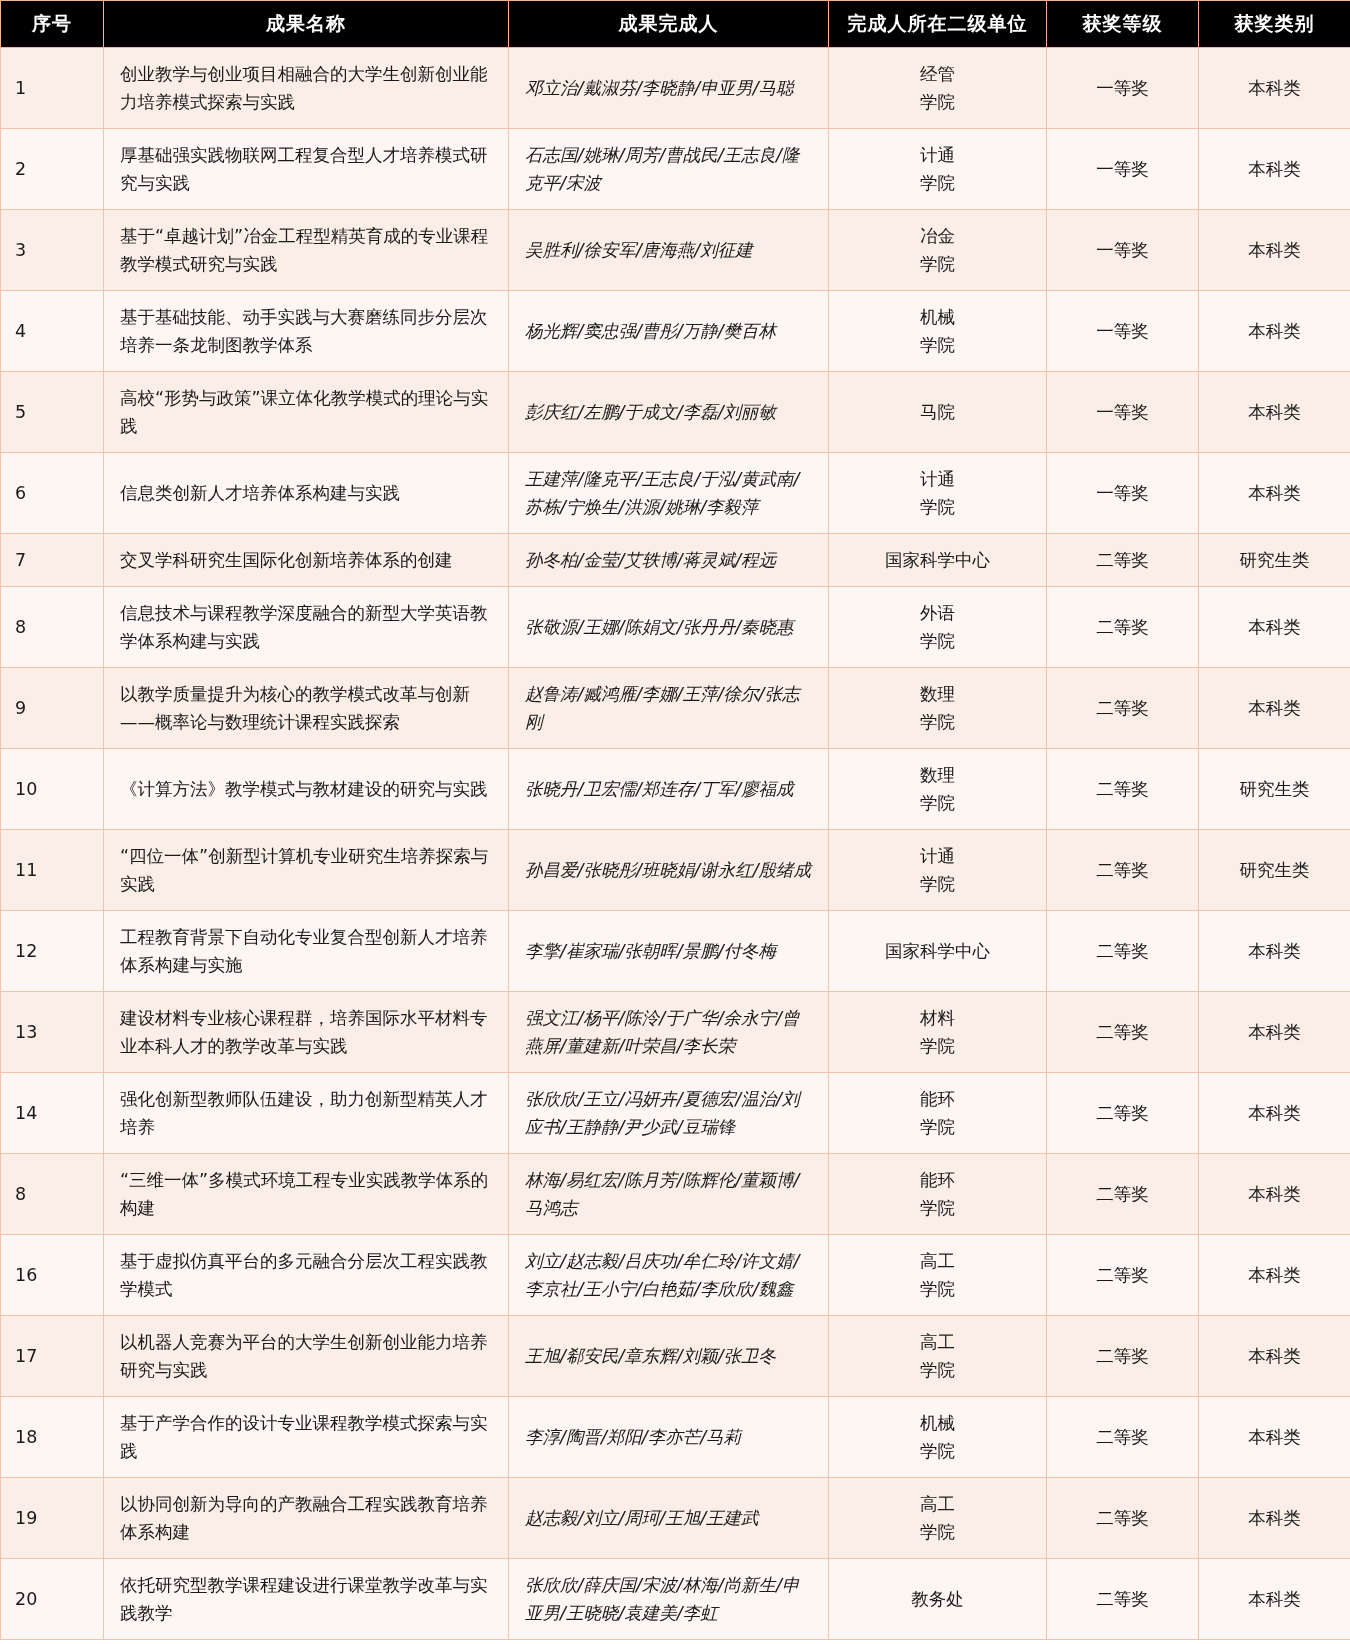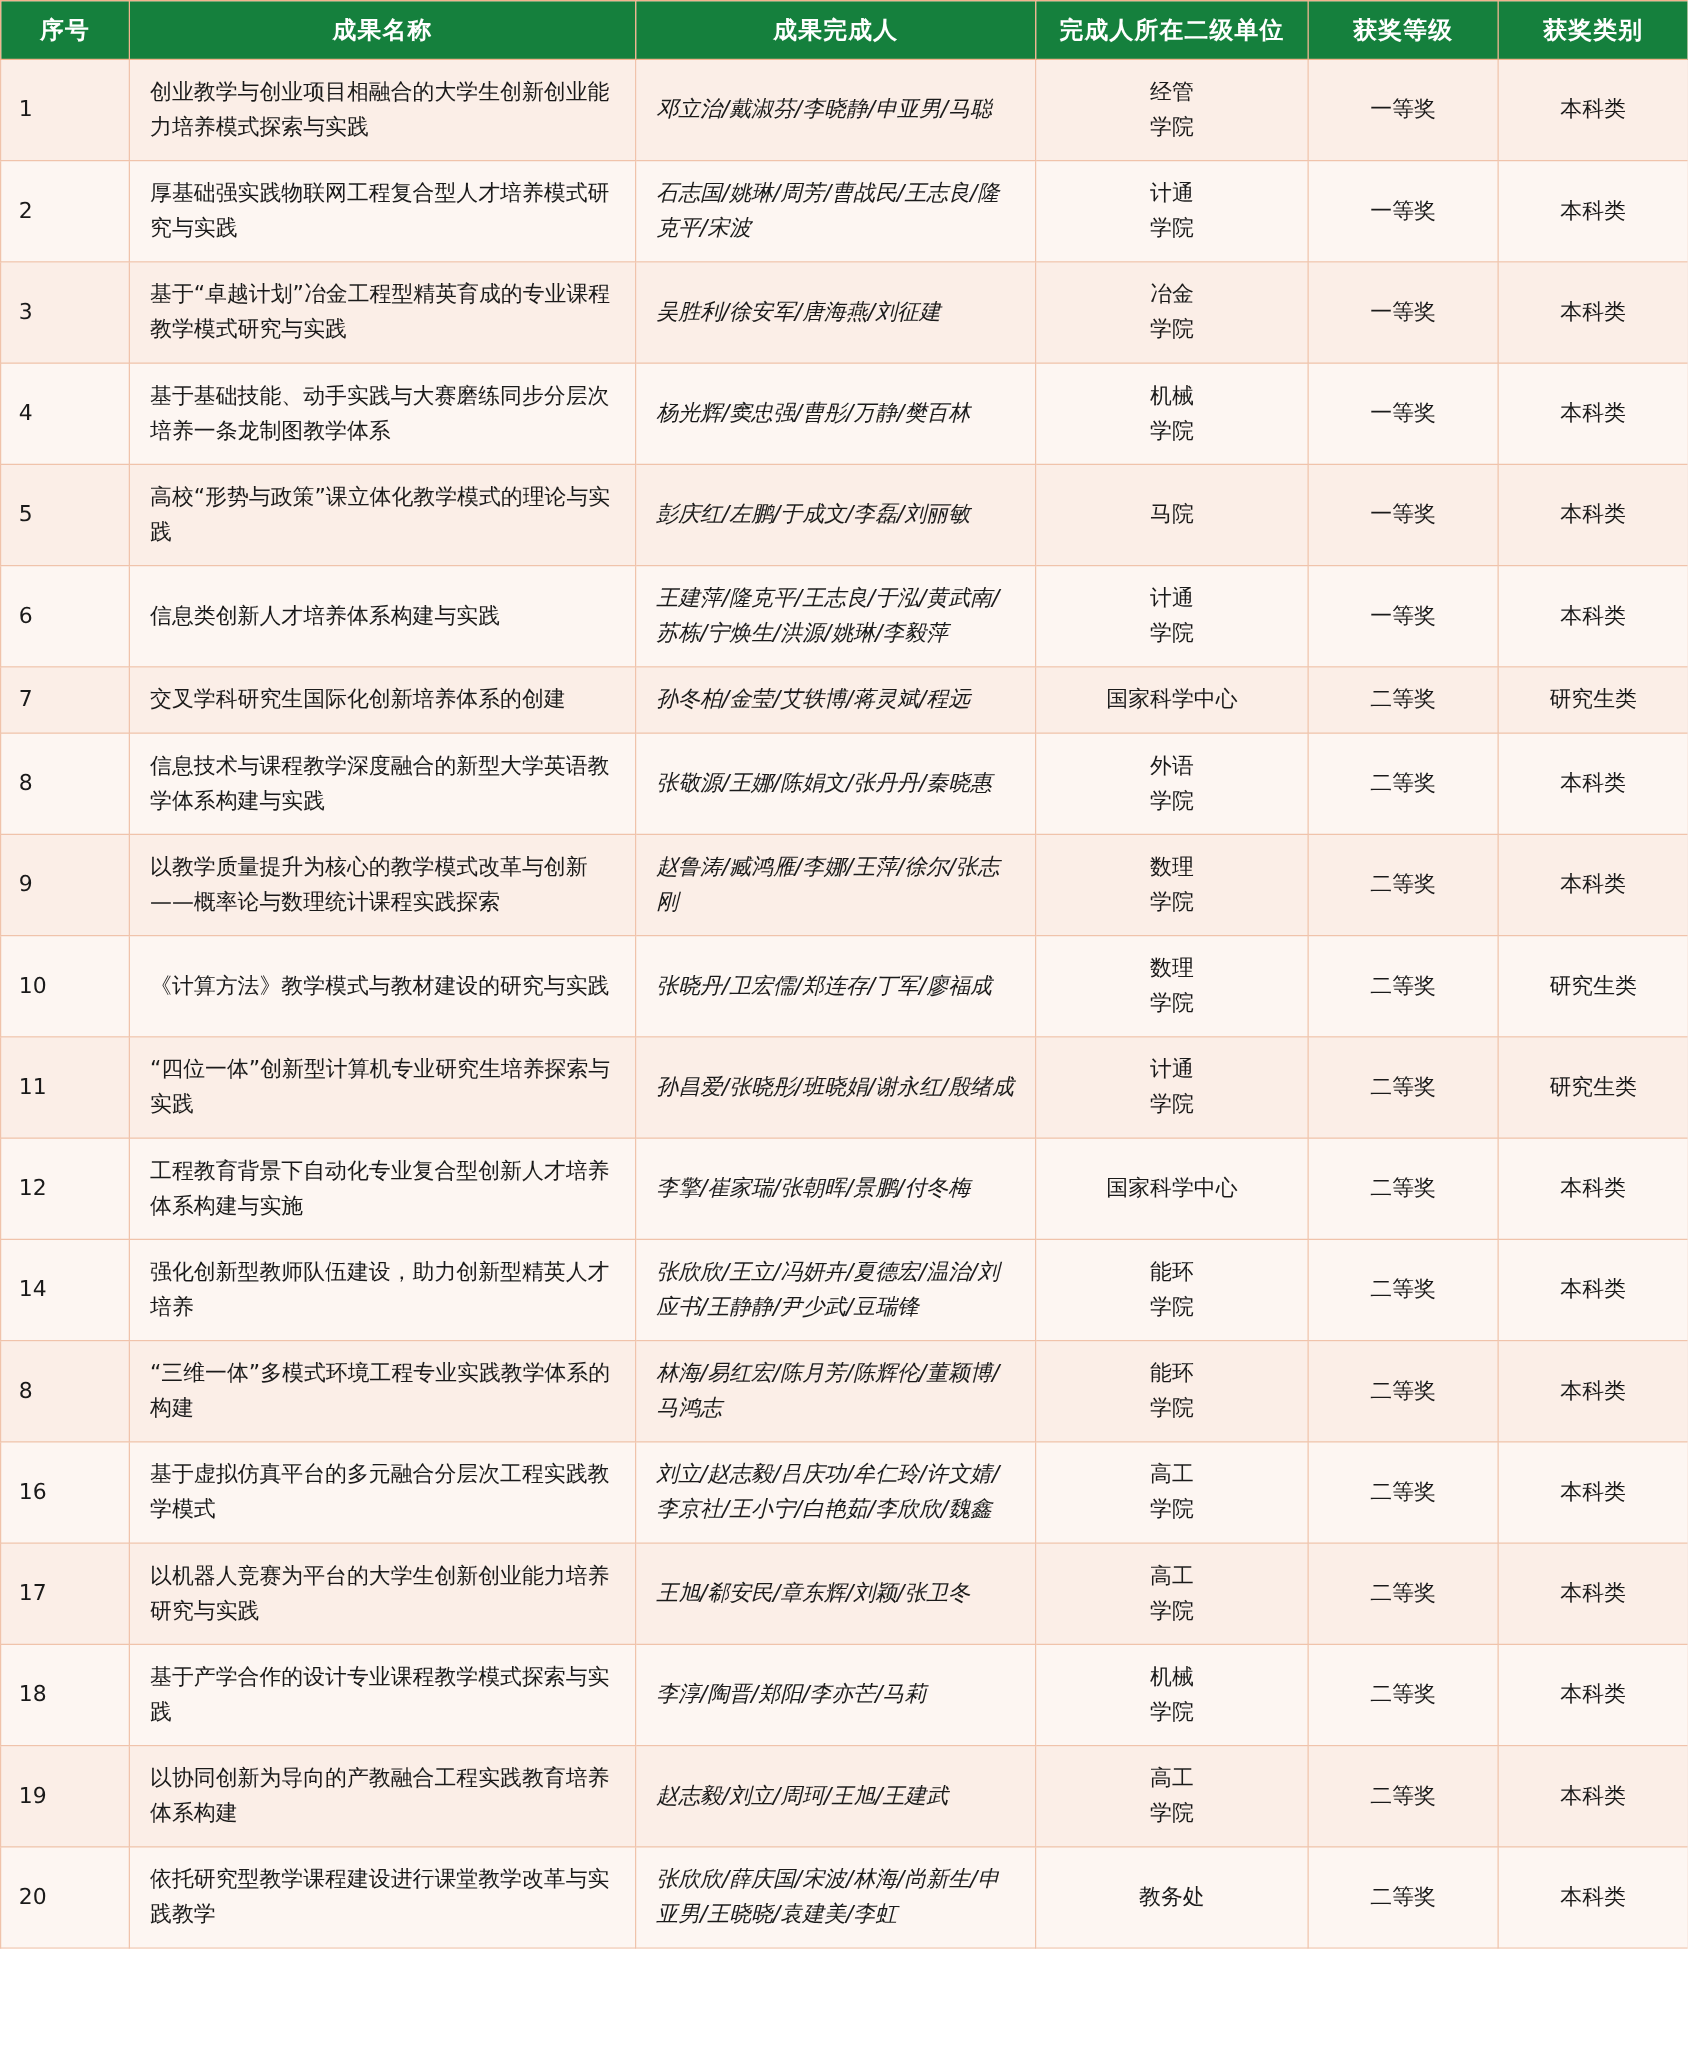--- a/index.html
+++ b/index.html
@@ -17,21 +17,21 @@
     table-layout: fixed;
   }
   table.award-table col.c0 { width: 103px; }
   table.award-table col.c1 { width: 405px; }
   table.award-table col.c2 { width: 320px; }
   table.award-table col.c3 { width: 218px; }
   table.award-table col.c4 { width: 152px; }
   table.award-table col.c5 { width: 152px; }
 
   thead th {
-    background: #15803d;
+    background: #000000;
     color: #ffffff;
     font-size: 19px;
     font-weight: bold;
     letter-spacing: 1px;
     padding: 10px 4px;
     border: 1px solid #f3b38e;
     text-align: center;
     vertical-align: middle;
     height: 22px;
   }
@@ -212,20 +212,31 @@
       <tr class="even">
         <td class="col-index">12</td>
         <td class="col-title">工程教育背景下自动化专业复合型创新人才培养体系构建与实施</td>
         <td class="col-people">李擎/崔家瑞/张朝晖/景鹏/付冬梅</td>
         <td class="col-unit">
           <span class="unit-line">国家科学中心</span>
         </td>
         <td class="col-level">二等奖</td>
         <td class="col-category">本科类</td>
       </tr>
+      <tr class="odd">
+        <td class="col-index">13</td>
+        <td class="col-title">建设材料专业核心课程群，培养国际水平材料专业本科人才的教学改革与实践</td>
+        <td class="col-people">强文江/杨平/陈泠/于广华/余永宁/曾燕屏/董建新/叶荣昌/李长荣</td>
+        <td class="col-unit">
+          <span class="unit-line">材料</span>
+          <span class="unit-line">学院</span>
+        </td>
+        <td class="col-level">二等奖</td>
+        <td class="col-category">本科类</td>
+      </tr>
       <tr class="even">
         <td class="col-index">14</td>
         <td class="col-title">强化创新型教师队伍建设，助力创新型精英人才培养</td>
         <td class="col-people">张欣欣/王立/冯妍卉/夏德宏/温治/刘应书/王静静/尹少武/豆瑞锋</td>
         <td class="col-unit">
           <span class="unit-line">能环</span>
           <span class="unit-line">学院</span>
         </td>
         <td class="col-level">二等奖</td>
         <td class="col-category">本科类</td>

